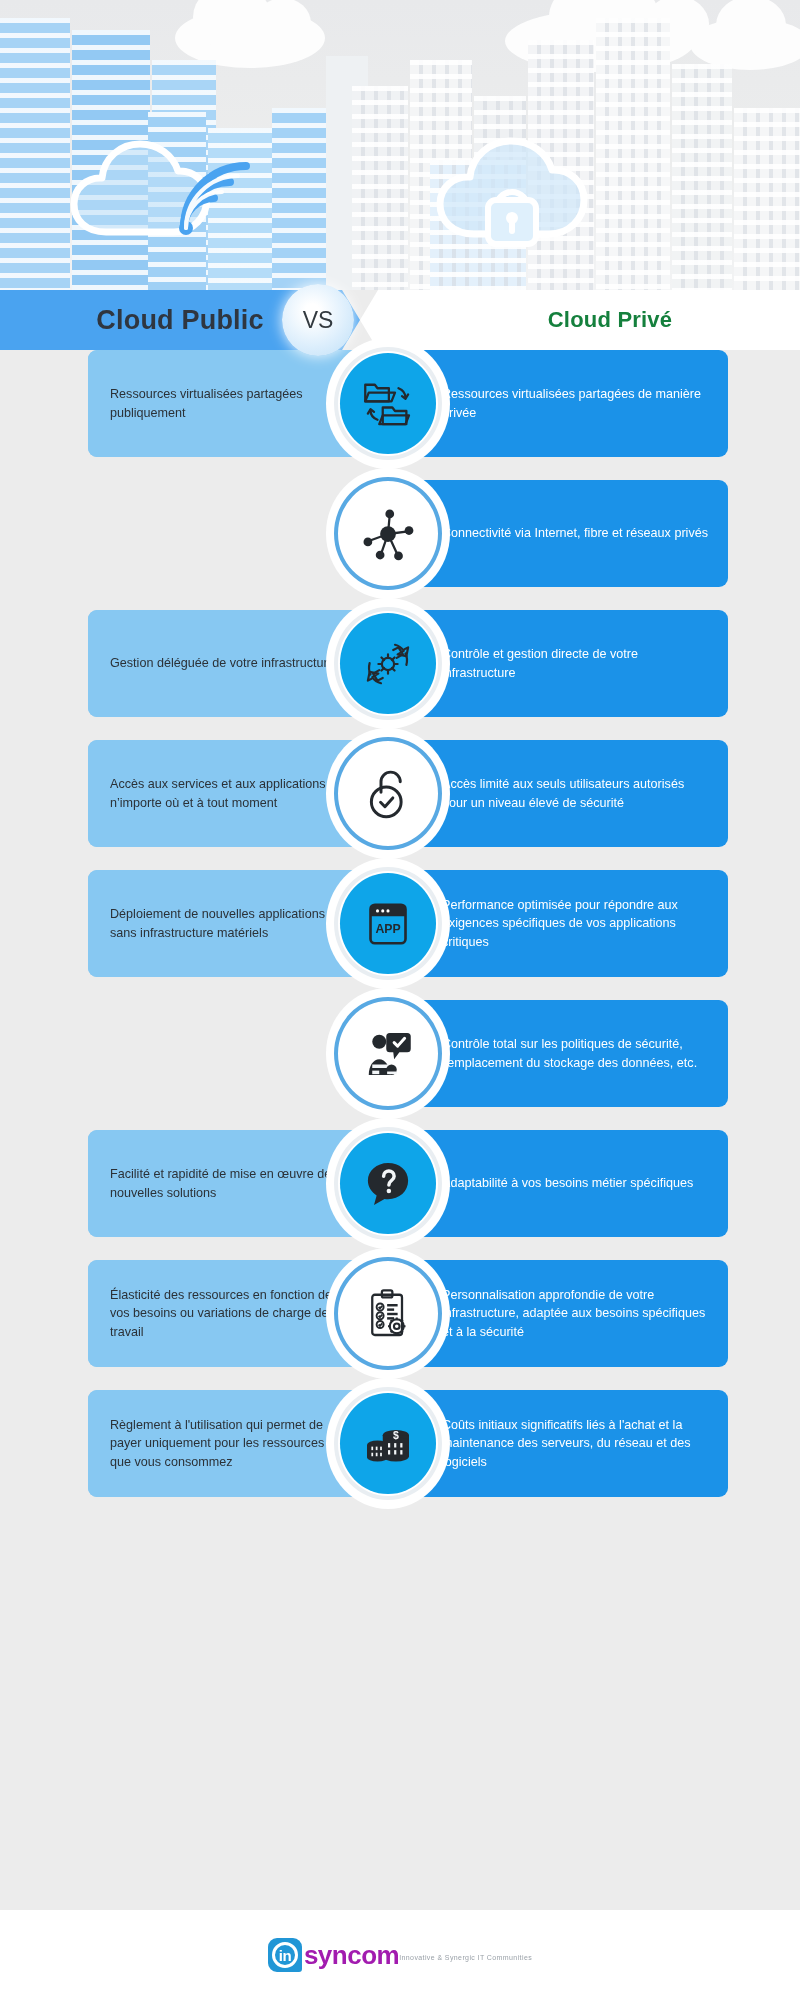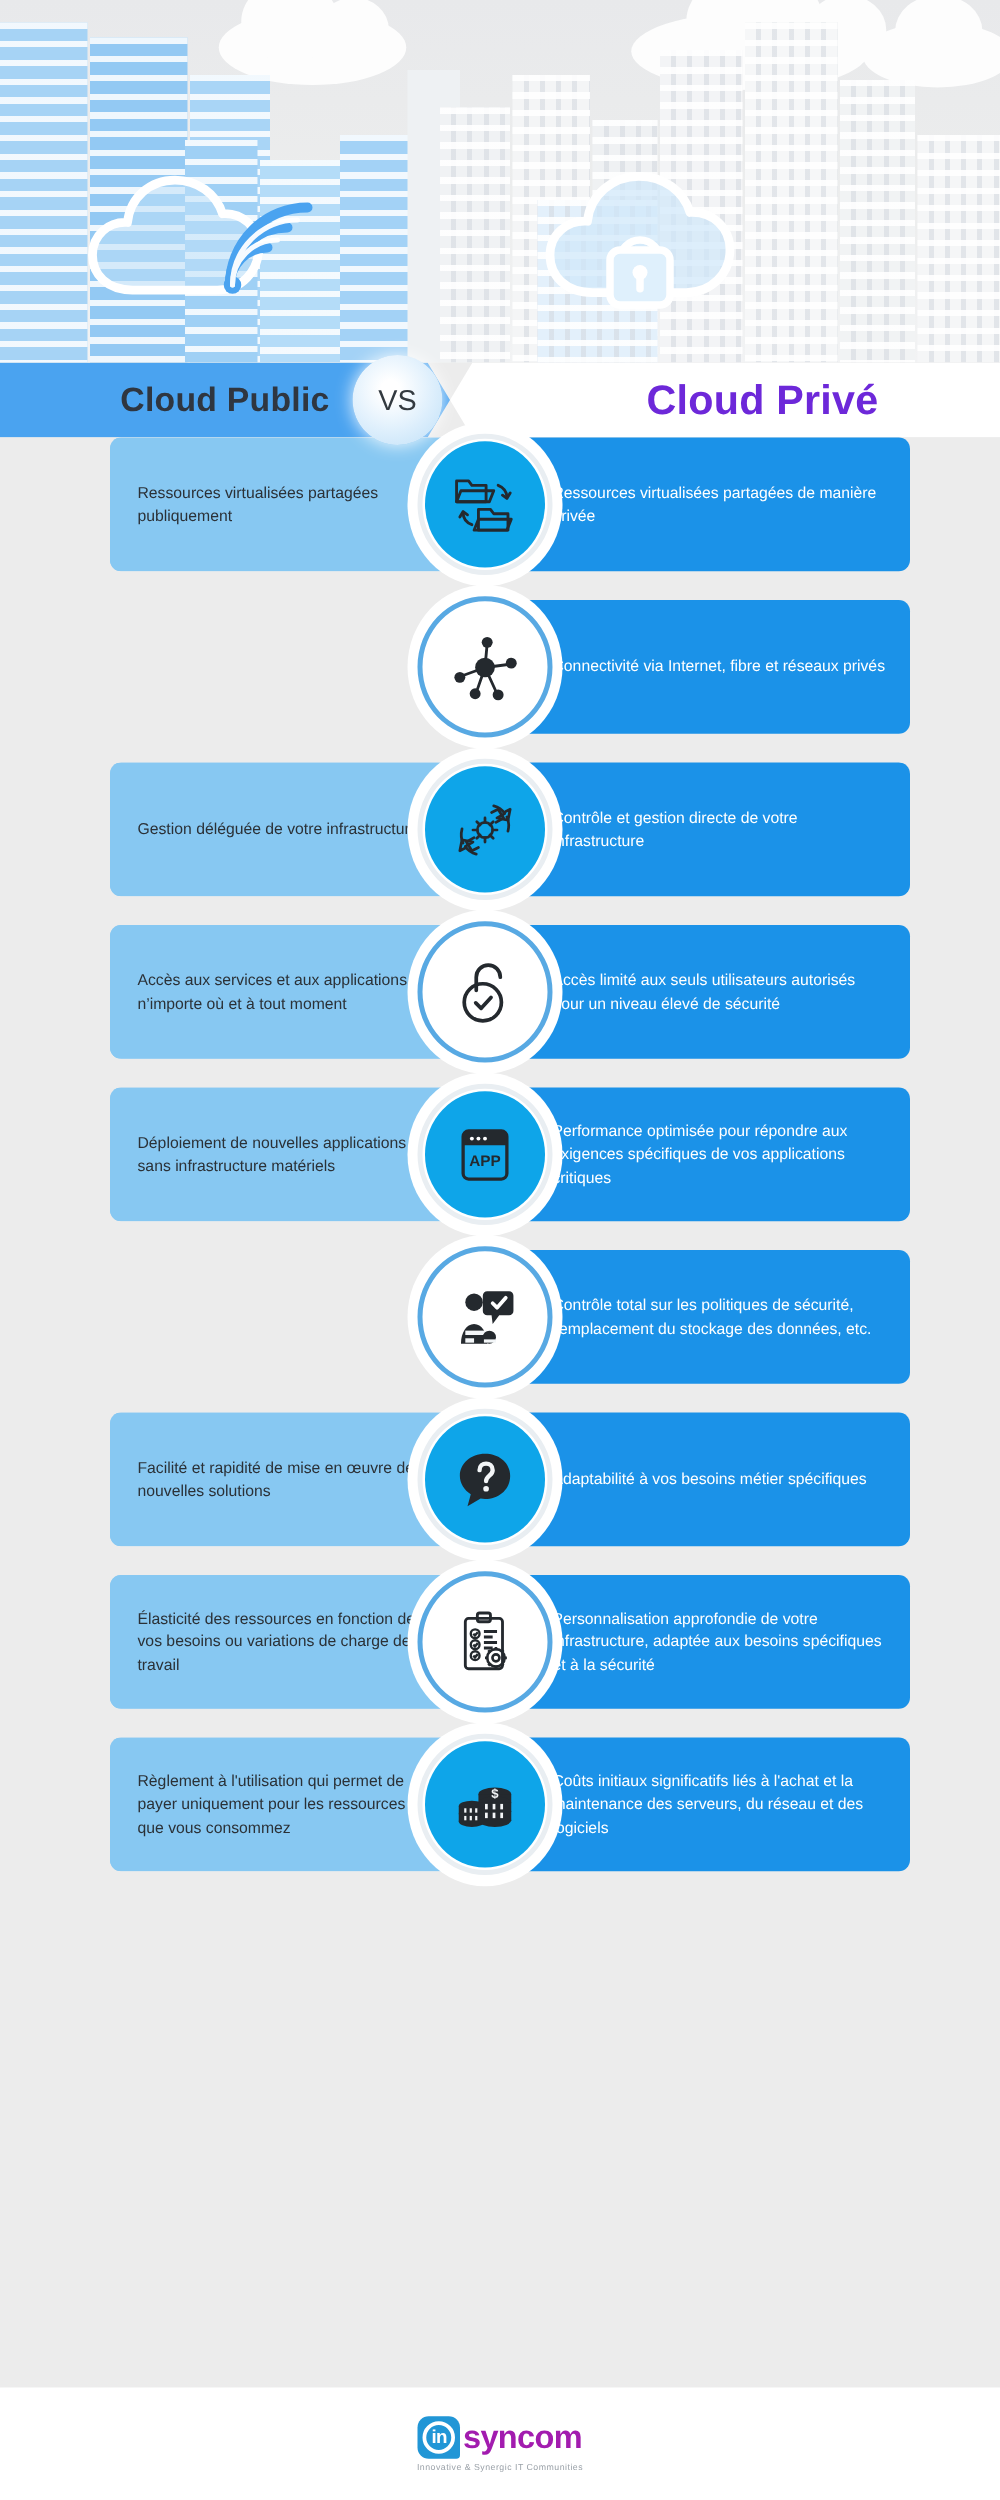--- a/index.html
+++ b/index.html
@@ -62,21 +62,21 @@
   }
   .title-left-text {
     position:absolute; left:0; top:0; width:360px; height:60px;
     display:flex; align-items:center; justify-content:center;
     font-size:27px; font-weight:bold; color:#2f3640; letter-spacing:.2px;
     z-index:4;
   }
   .title-right-text {
     position:absolute; left:360px; top:0; width:440px; height:60px;
     display:flex; align-items:center; justify-content:center;
-    font-size:33px; font-weight:bold; color:#6d28d9; letter-spacing:.2px;
+    font-size:22px; font-weight:bold; color:#15803d; letter-spacing:.2px;
     padding-left:60px; z-index:4;
   }
   .vs-badge {
     position:absolute; left:282px; top:284px; width:72px; height:72px;
     border-radius:50%;
     background:radial-gradient(circle at 42% 38%, #ffffff 12%, #dceefc 58%, #bddff7 100%);
     display:flex; align-items:center; justify-content:center;
     font-size:23px; font-weight:normal; color:#333a40; z-index:6;
     box-shadow:0 0 14px rgba(255,255,255,.9);
   }
@@ -141,21 +141,21 @@
     background:#0ea5e9;
     display:flex; align-items:center; justify-content:center;
   }
   .med-inner.plain { background:#ffffff; }
   .med-icon { width:56px; height:56px; display:block; }
 
   
   .footer {
     position:absolute; left:0; bottom:0; width:800px; height:90px;
     background:#ffffff;
-    display:flex; flex-direction:column; align-items:center; justify-content:center;
+    display:flex; align-items:center; justify-content:center;
   }
   .logo-wrap { display:flex; align-items:center; gap:0px; }
   .logo-mark {
     width:34px; height:34px; position:relative;
     display:flex; align-items:center; justify-content:center;
   }
   .logo-mark .sq {
     position:absolute; left:0; top:0; width:34px; height:34px;
     background:#2196d6; border-radius:9px 9px 3px 9px;
   }

